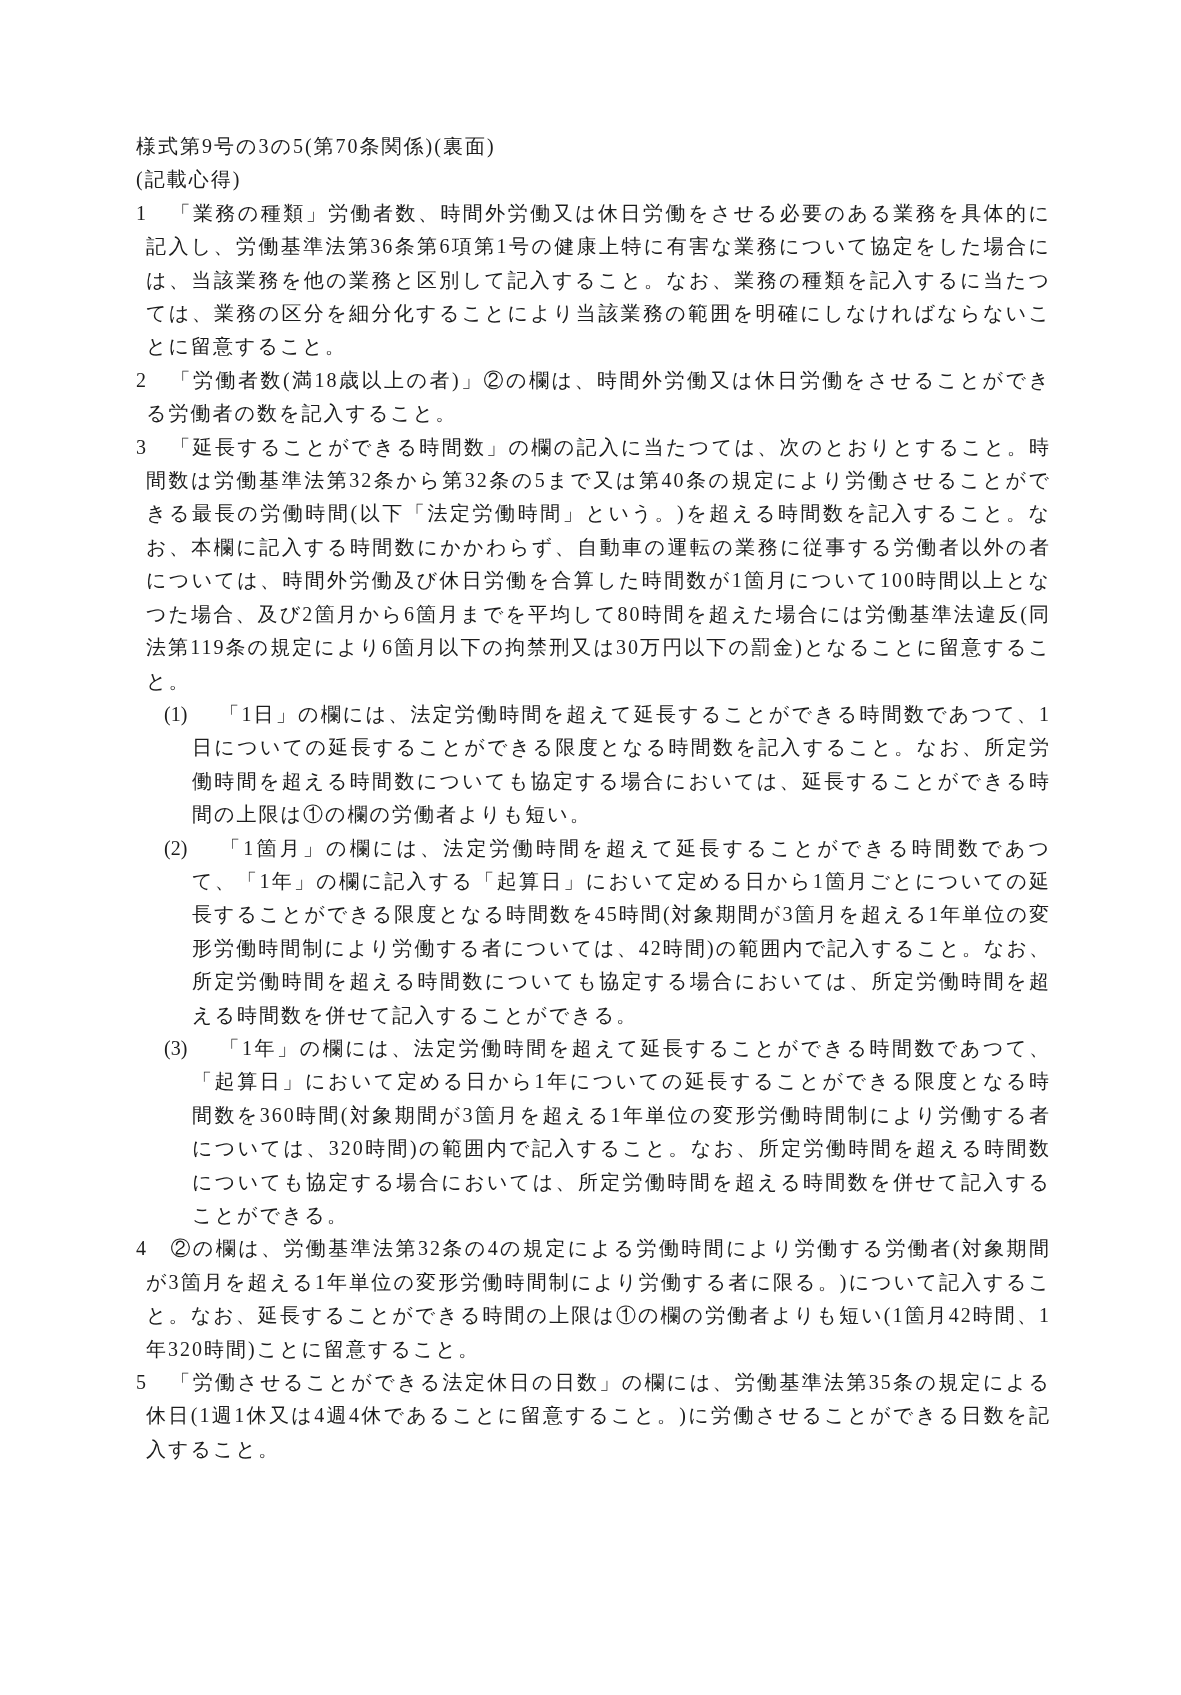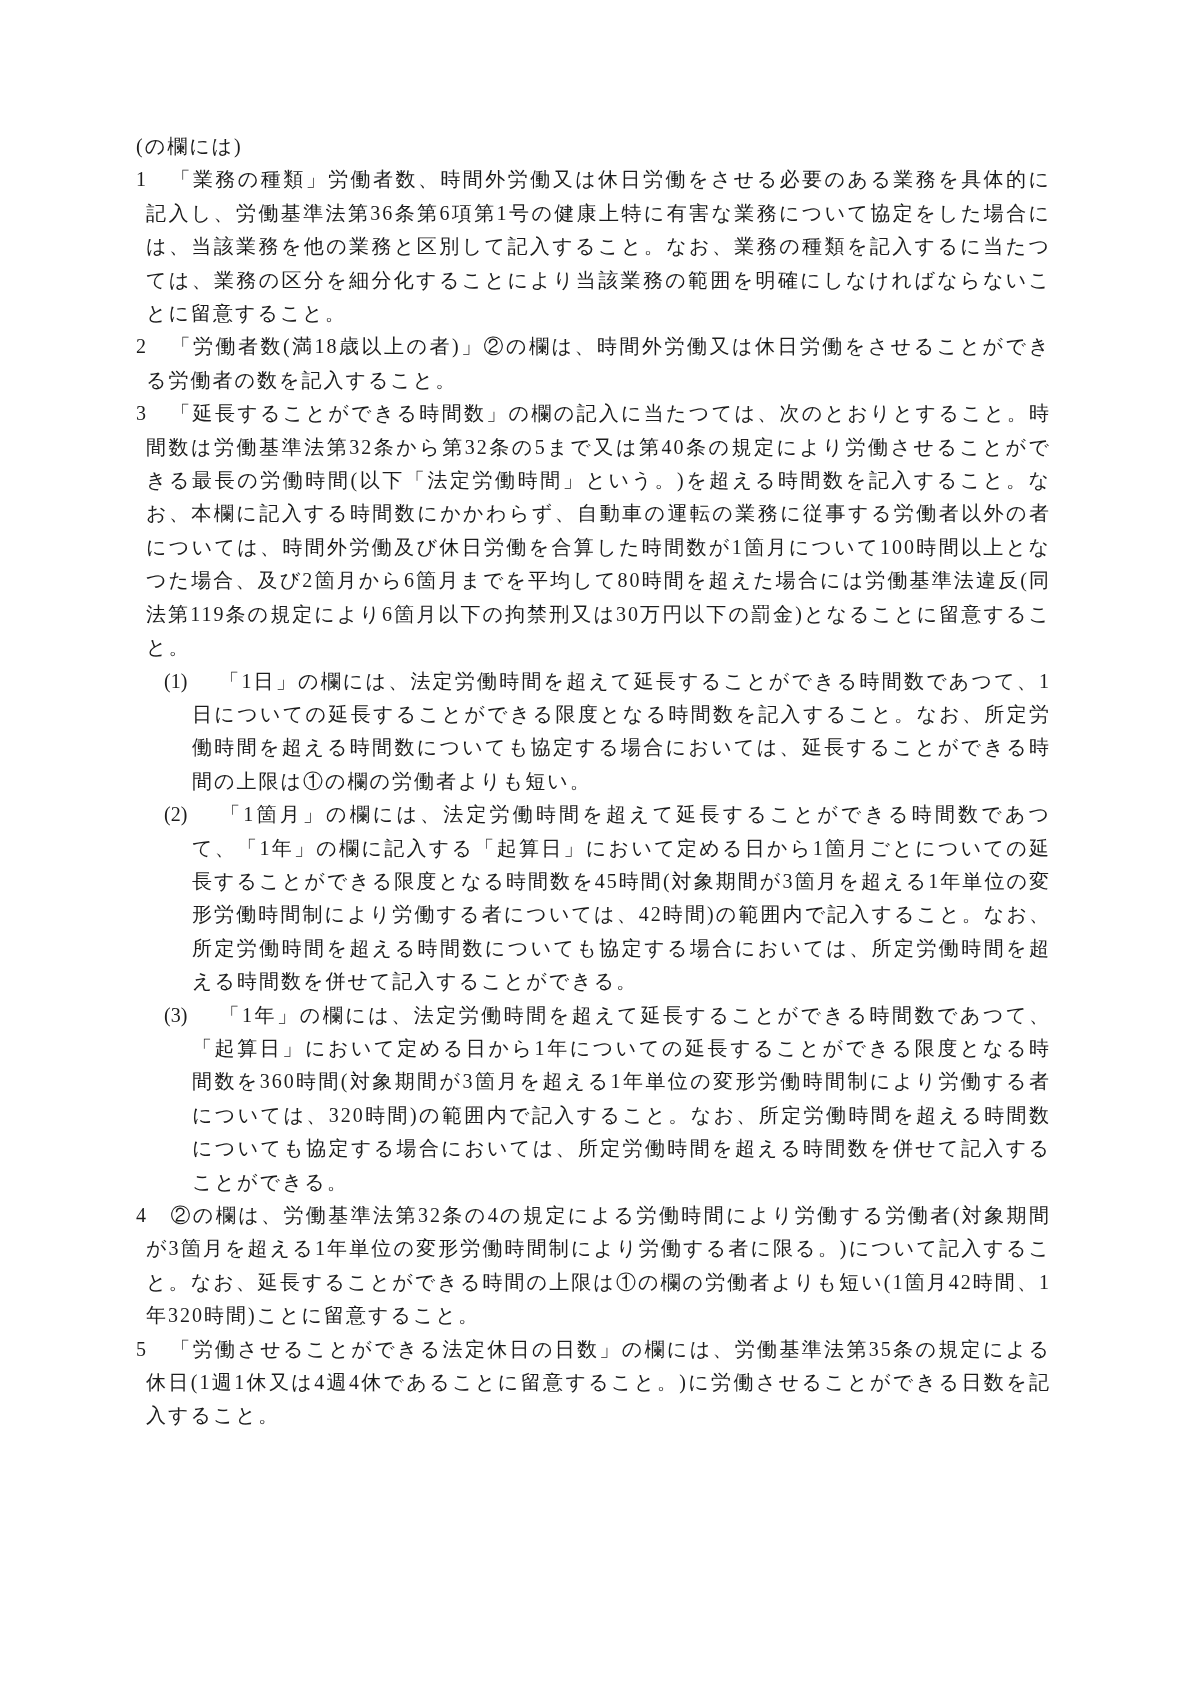--- a/index.html
+++ b/index.html
@@ -39,21 +39,22 @@
     width: 55px;
     text-indent: 0;
     letter-spacing: 0;
   }
 </style>
 </head>
 <body>
 
 <div class="doc">
 
-  <p class="title-line">(の欄には)</p>
+  <p class="title-line">様式第9号の3の5(第70条関係)(裏面)</p>
+  <p class="title-line">(記載心得)</p>
 
   <div class="item">
     <span class="item-label">1</span><span>「業務の種類」労働者数、時間外労働又は休日労働をさせる必要のある業務を具体的に記入し、労働基準法第36条第6項第1号の健康上特に有害な業務について協定をした場合には、当該業務を他の業務と区別して記入すること。なお、業務の種類を記入するに当たつては、業務の区分を細分化することにより当該業務の範囲を明確にしなければならないことに留意すること。</span>
   </div>
 
   <div class="item">
     <span class="item-label">2</span><span>「労働者数(満18歳以上の者)」②の欄は、時間外労働又は休日労働をさせることができる労働者の数を記入すること。</span>
   </div>
 
   <div class="item">

